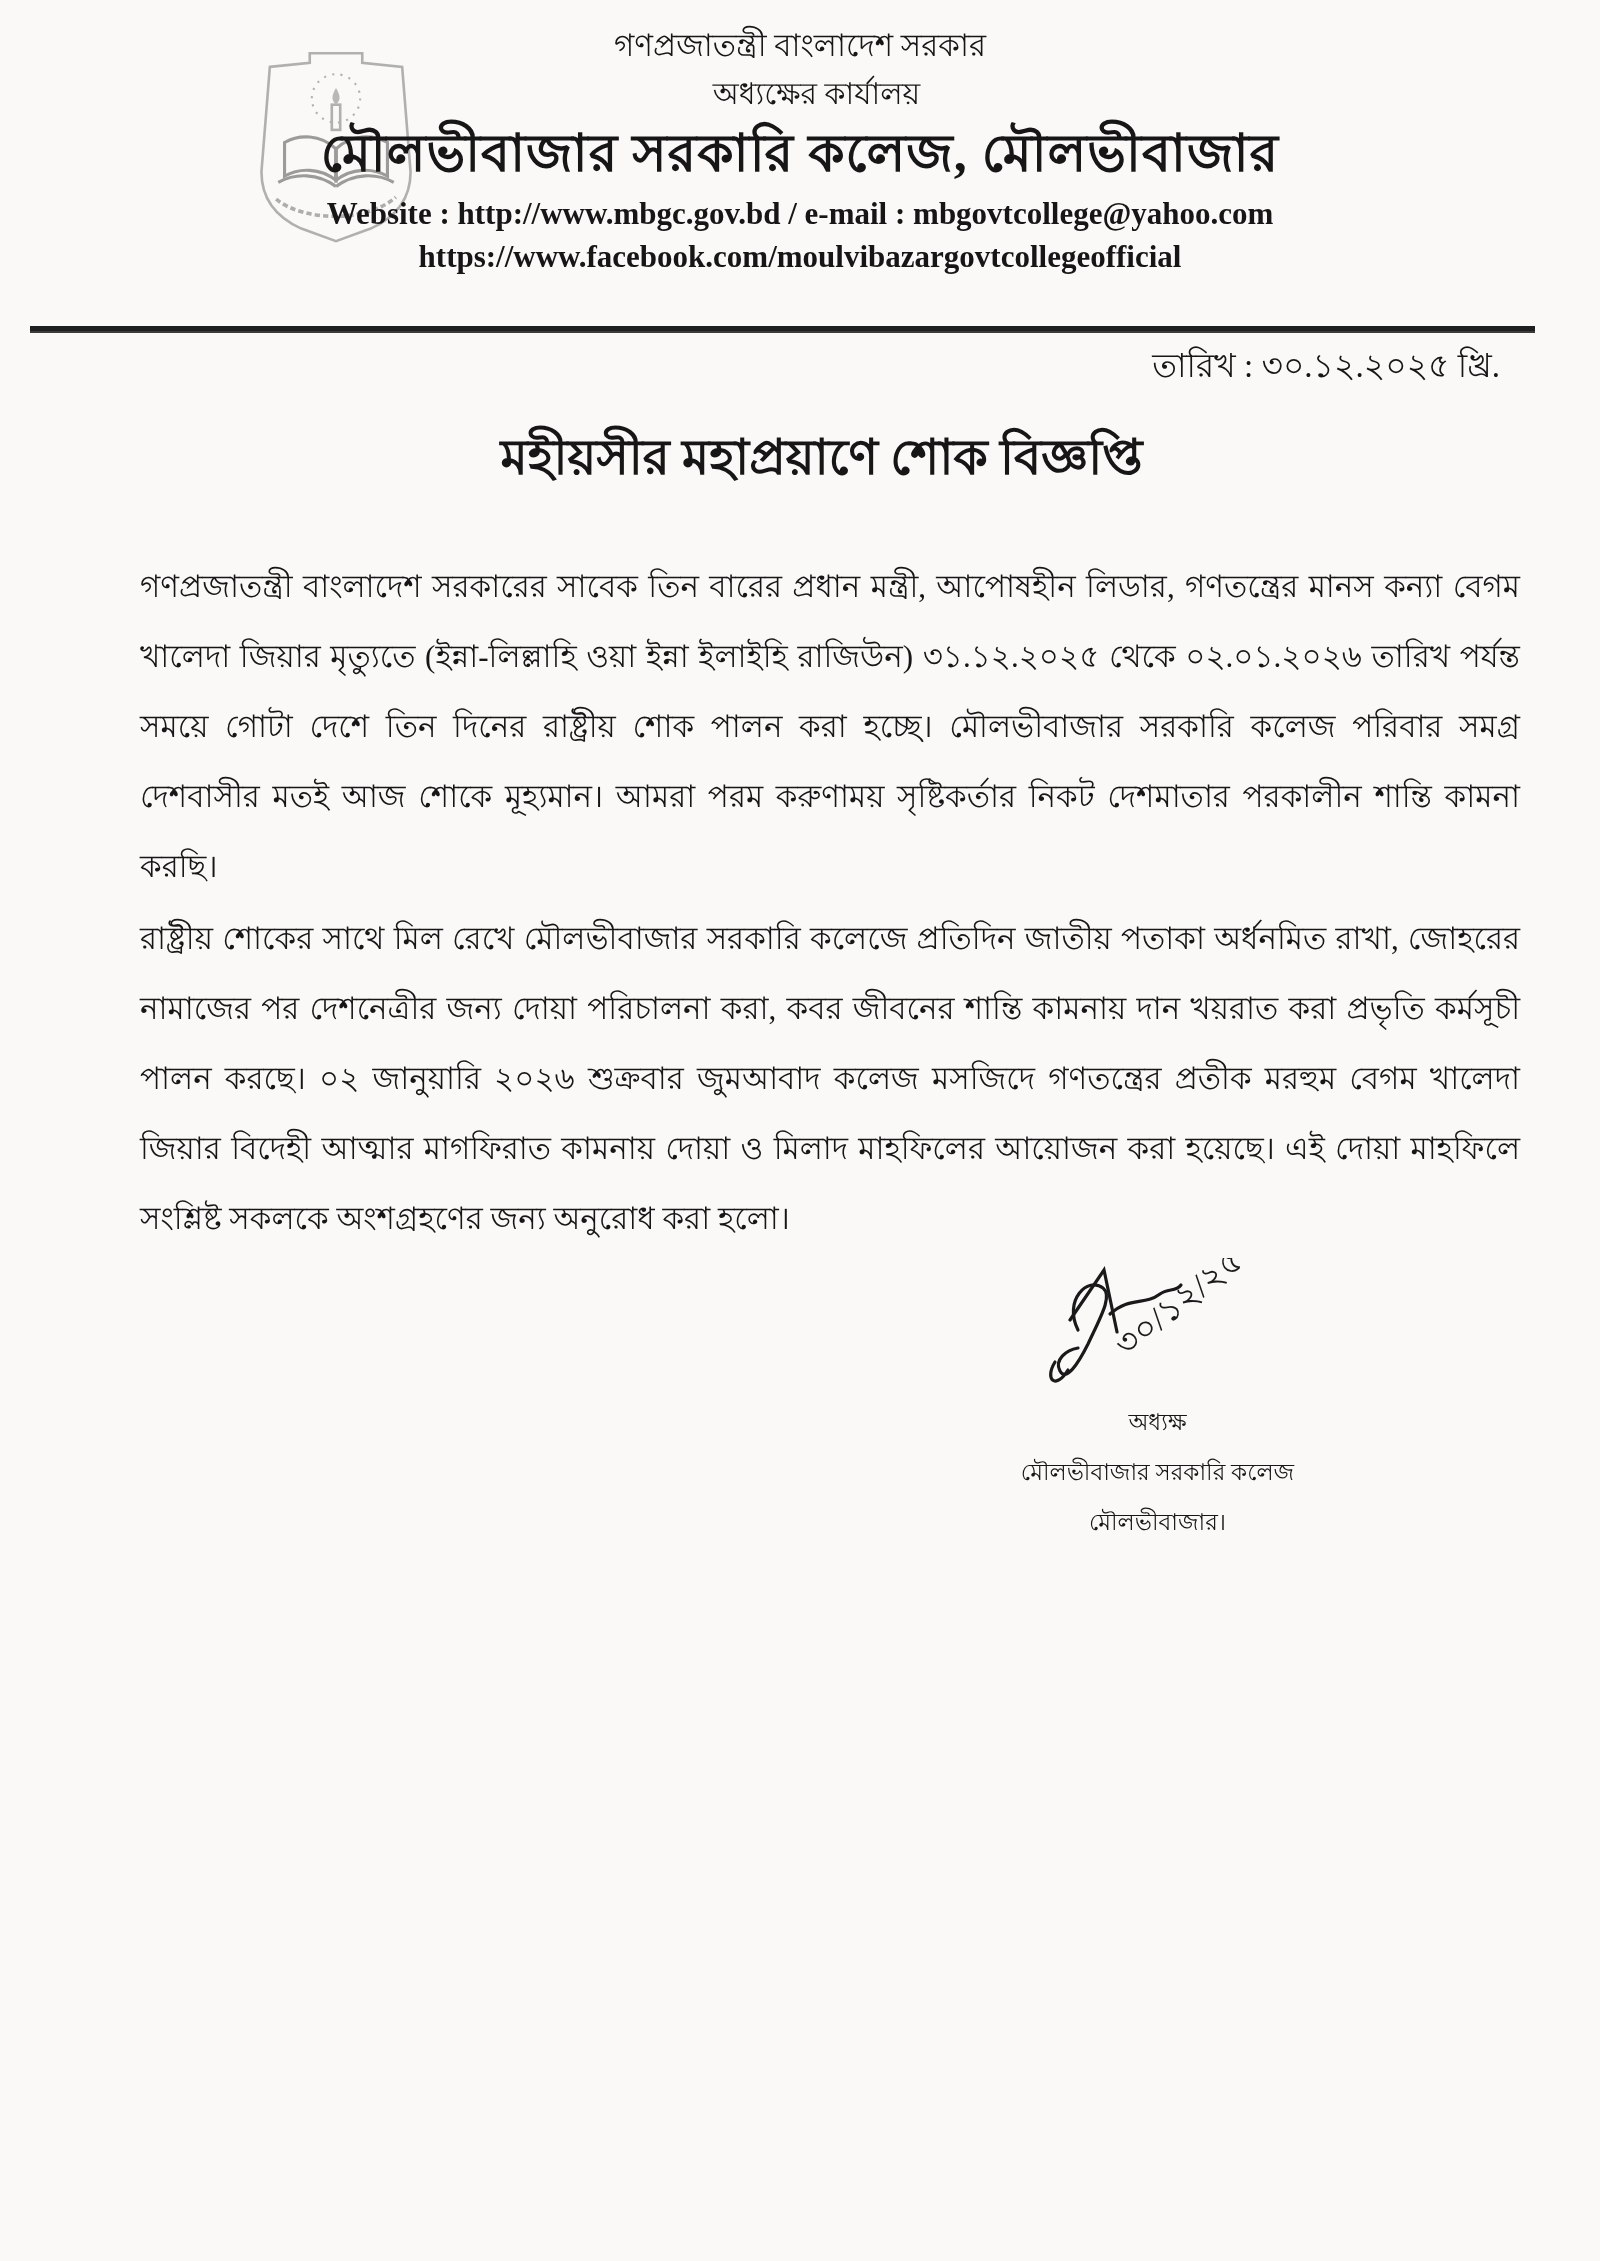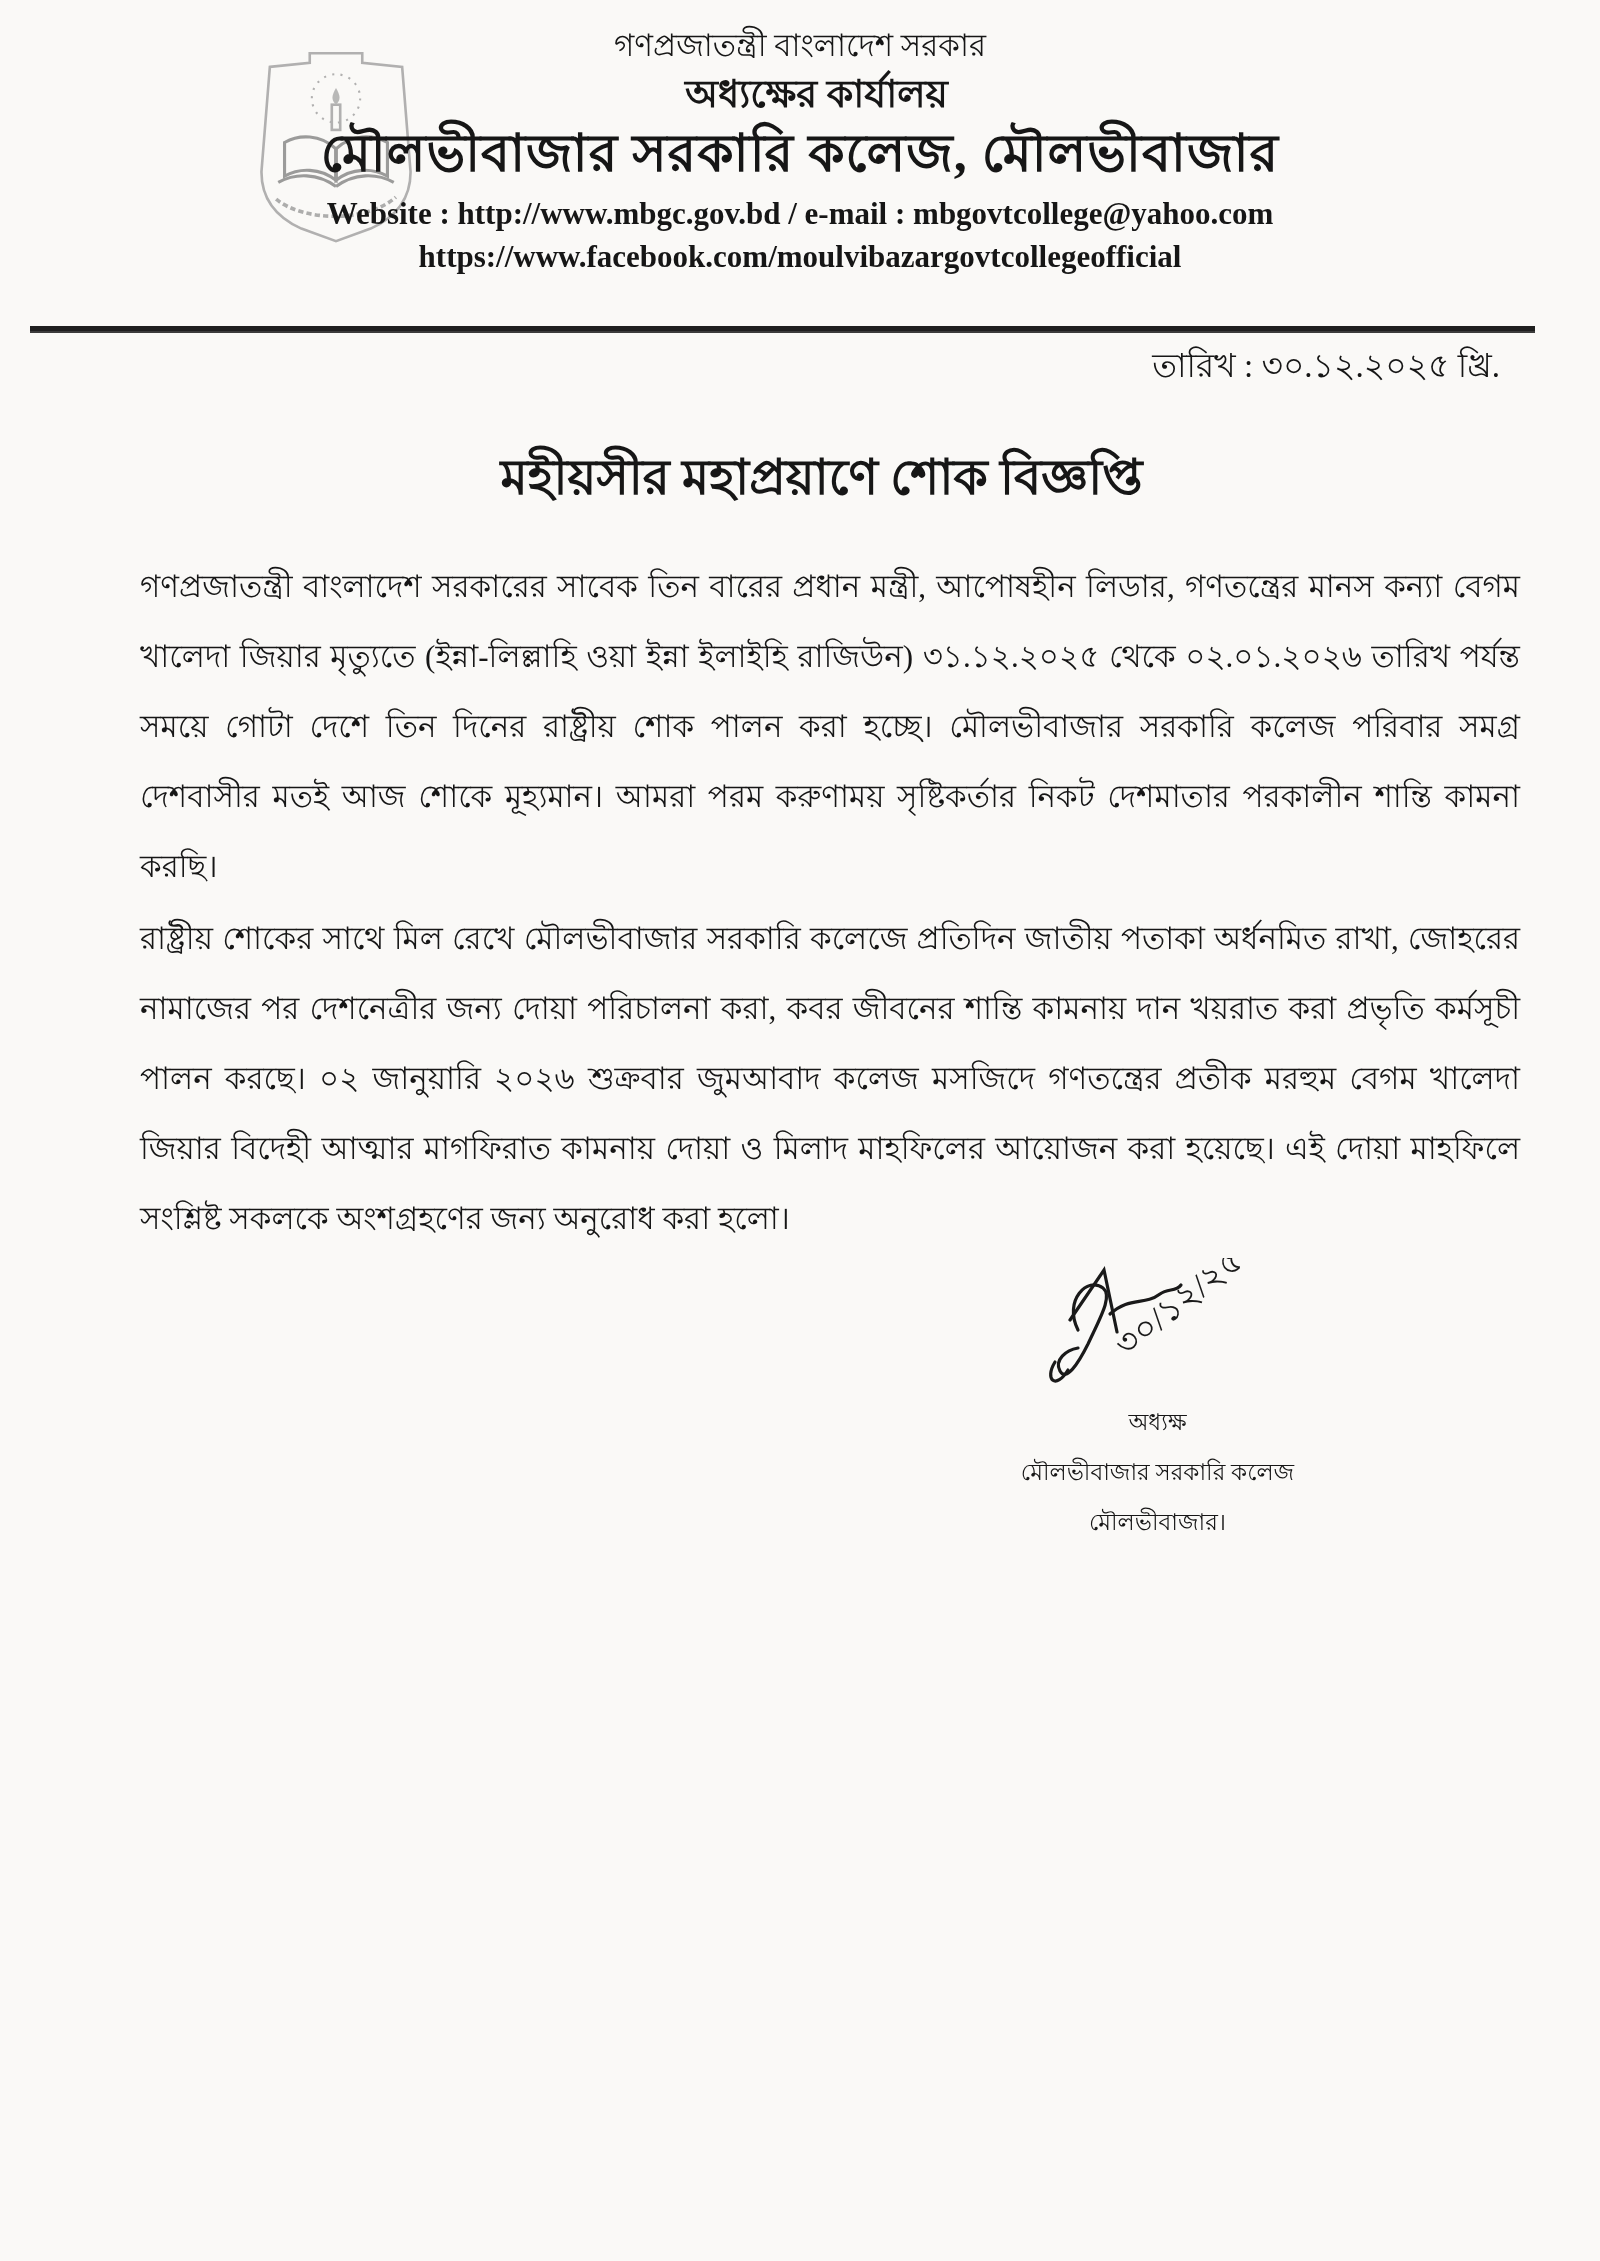--- a/index.html
+++ b/index.html
@@ -13,39 +13,39 @@
     color: #161616;
     font-family: "Liberation Serif", serif;
     overflow: hidden;
   }
   .bn { font-family: "Liberation Serif", serif; }
 
   
   .logo { position: absolute; left: 246px; top: 48px; width: 180px; height: 210px; opacity: .68; }
   .header { position: absolute; left: 0; top: 24px; width: 100%; text-align: center; }
   .h-govt    { font-size: 31px; line-height: 44px; }
-  .h-office  { font-size: 38px; line-height: 52px; font-weight: bold; padding-left: 33px; }
+  .h-office  { font-size: 30px; line-height: 52px; font-weight: normal; padding-left: 33px; }
   .h-college { font-size: 52px; line-height: 68px; font-weight: bold; letter-spacing: 1px; }
   .h-phone   { font-size: 36px; line-height: 52px; margin-top: 2px; }
   .h-web     { font-size: 31px; line-height: 44px; font-weight: bold; margin-top: 4px; }
   .h-fb      { font-size: 31px; line-height: 42px; font-weight: bold; }
 
   .rule {
     position: absolute; left: 30px; top: 326px; width: 1505px; height: 4px;
     border-top: 5px solid #1f1f1f; border-bottom: 2px solid #3c3c3c;
   }
 
   .date-line {
     position: absolute; top: 340px; right: 100px;
     font-size: 33px;
   }
 
   
   .title {
-    position: absolute; left: 0; top: 440px; width: 100%;
+    position: absolute; left: 0; top: 420px; width: 100%;
     text-align: center; font-size: 49px; font-weight: bold; padding-left: 43px;
   }
   .body {
     position: absolute; left: 140px; top: 552px; width: 1380px;
     font-size: 31px; line-height: 70px;
     text-align: justify;
   }
   .body p + p { margin-top: 2px; }
 
   

